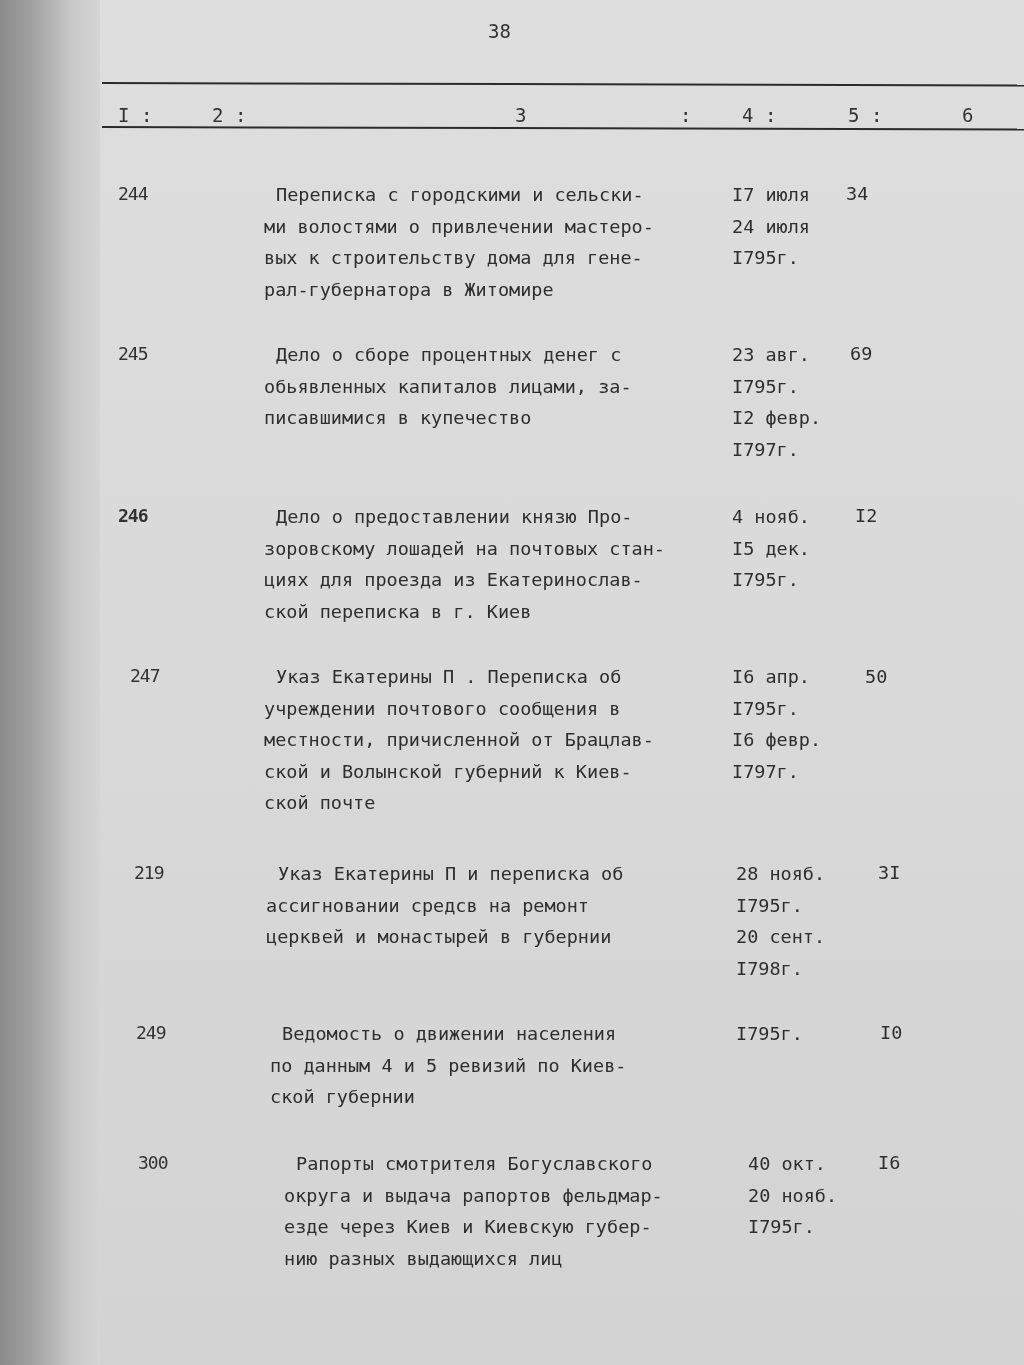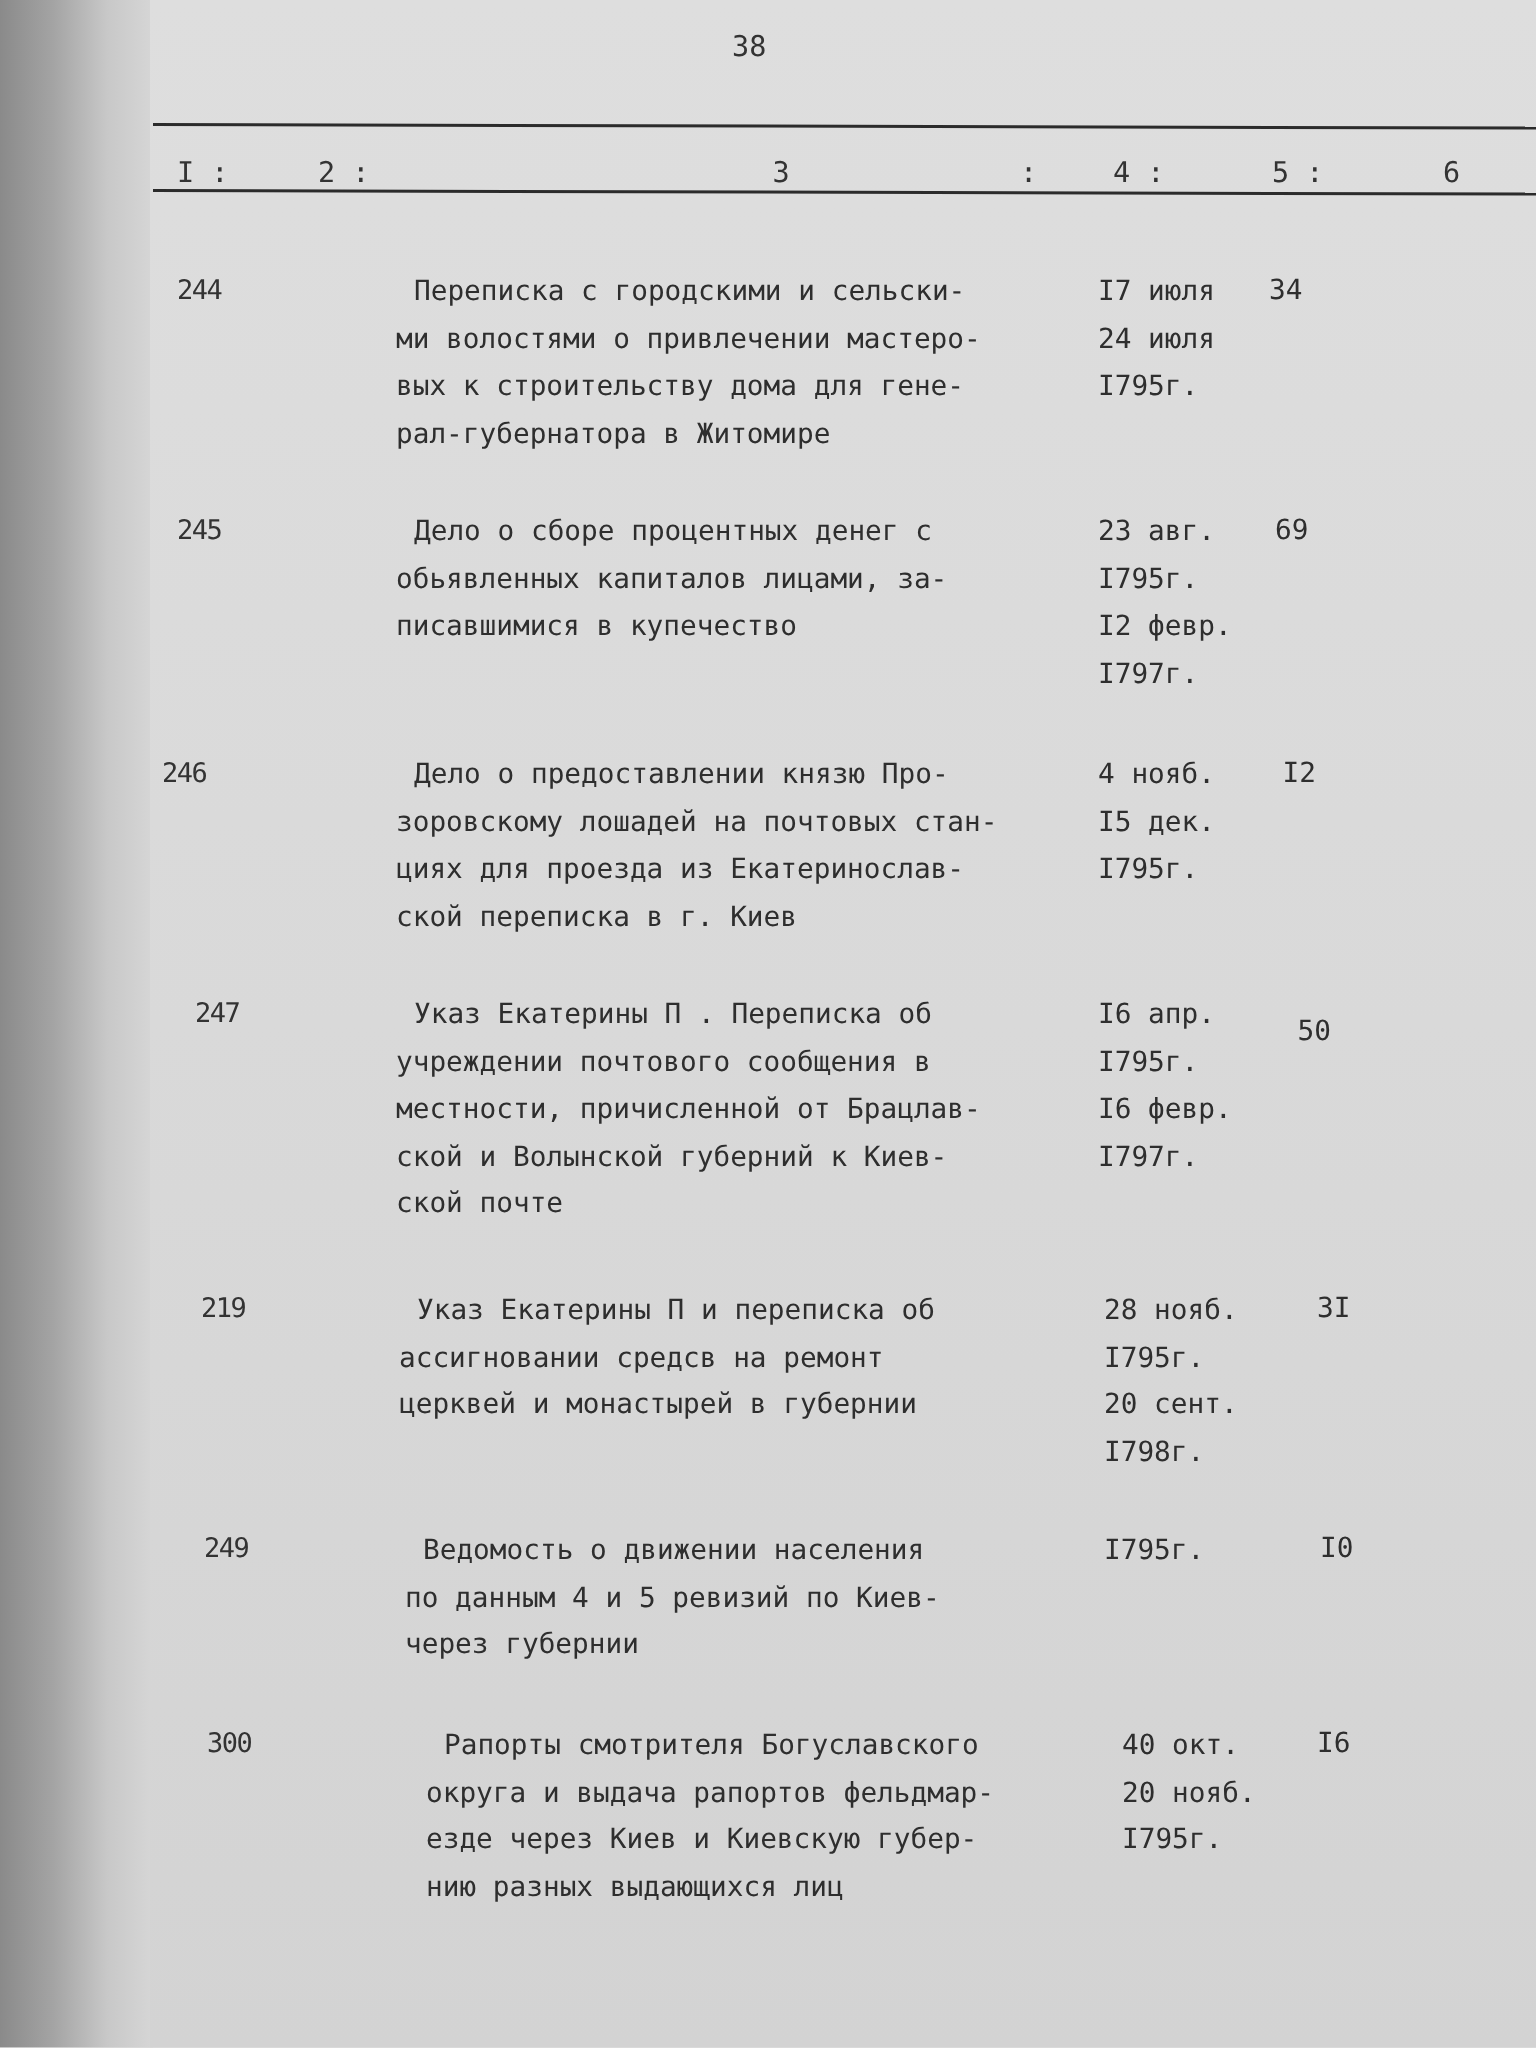--- a/index.html
+++ b/index.html
@@ -53,40 +53,40 @@
       <div class="dates" style="left: 732px; top: -4px;"><div>I7 июля</div><div>24 июля</div><div>I795г.</div></div>
       <div class="sheets" style="left: 846px; top: 0px;">34</div>
     </div>
     <div class="row" style="top: 343px;">
       <div class="num" style="left: 118px; top: 0px;">245</div>
       <div class="desc" style="left: 276px; top: -4px;"><div>Дело о сборе процентных денег с</div><div style="margin-left: -12px;">обьявленных капиталов лицами, за-</div><div style="margin-left: -12px;">писавшимися в купечество</div></div>
       <div class="dates" style="left: 732px; top: -4px;"><div>23 авг.</div><div>I795г.</div><div>I2 февр.</div><div>I797г.</div></div>
       <div class="sheets" style="left: 850px; top: 0px;">69</div>
     </div>
     <div class="row" style="top: 505px;">
-      <div class="num" style="left: 108px; top: 0px;">246</div>
+      <div class="num" style="left: 118px; top: 0px; font-weight: bold;">246</div>
       <div class="desc" style="left: 276px; top: -4px;"><div>Дело о предоставлении князю Про-</div><div style="margin-left: -12px;">зоровскому лошадей на почтовых стан-</div><div style="margin-left: -12px;">циях для проезда из Екатеринослав-</div><div style="margin-left: -12px;">ской переписка в г. Киев</div></div>
       <div class="dates" style="left: 732px; top: -4px;"><div>4 нояб.</div><div>I5 дек.</div><div>I795г.</div></div>
       <div class="sheets" style="left: 855px; top: 0px;">I2</div>
     </div>
     <div class="row" style="top: 665px;">
       <div class="num" style="left: 130px; top: 0px;">247</div>
       <div class="desc" style="left: 276px; top: -4px;"><div>Указ Екатерины П . Переписка об</div><div style="margin-left: -12px;">учреждении почтового сообщения в</div><div style="margin-left: -12px;">местности, причисленной от Брацлав-</div><div style="margin-left: -12px;">ской и Волынской губерний к Киев-</div><div style="margin-left: -12px;">ской почте</div></div>
       <div class="dates" style="left: 732px; top: -4px;"><div>I6 апр.</div><div>I795г.</div><div>I6 февр.</div><div>I797г.</div></div>
-      <div class="sheets" style="left: 865px; top: 12px; text-align: right;">50</div>
+      <div class="sheets" style="left: 865px; top: 1px; text-align: right;">50</div>
     </div>
     <div class="row" style="top: 862px;">
       <div class="num" style="left: 134px; top: 0px;">219</div>
       <div class="desc" style="left: 278px; top: -4px;"><div>Указ Екатерины П и переписка об</div><div style="margin-left: -12px;">ассигновании средсв на ремонт</div><div style="margin-left: -12px;">церквей и монастырей в губернии</div></div>
       <div class="dates" style="left: 736px; top: -4px;"><div>28 нояб.</div><div>I795г.</div><div>20 сент.</div><div>I798г.</div></div>
       <div class="sheets" style="left: 878px; top: 0px;">3I</div>
     </div>
     <div class="row" style="top: 1022px;">
       <div class="num" style="left: 136px; top: 0px;">249</div>
-      <div class="desc" style="left: 282px; top: -4px;"><div>Ведомость о движении населения</div><div style="margin-left: -12px;">по данным 4 и 5 ревизий по Киев-</div><div style="margin-left: -12px;">через губернии</div></div>
+      <div class="desc" style="left: 282px; top: -4px;"><div>Ведомость о движении населения</div><div style="margin-left: -12px;">по данным 4 и 5 ревизий по Киев-</div><div style="margin-left: -12px;">ской губернии</div></div>
       <div class="dates" style="left: 736px; top: -4px;"><div>I795г.</div></div>
       <div class="sheets" style="left: 880px; top: 0px;">I0</div>
     </div>
     <div class="row" style="top: 1152px;">
       <div class="num" style="left: 138px; top: 0px;">300</div>
       <div class="desc" style="left: 296px; top: -4px;"><div>Рапорты смотрителя Богуславского</div><div style="margin-left: -12px;">округа и выдача рапортов фельдмар-</div><div style="margin-left: -12px;">езде через Киев и Киевскую губер-</div><div style="margin-left: -12px;">нию разных выдающихся лиц</div></div>
       <div class="dates" style="left: 748px; top: -4px;"><div>40 окт.</div><div>20 нояб.</div><div>I795г.</div></div>
       <div class="sheets" style="left: 878px; top: 0px;">I6</div>
     </div>
   </div>

